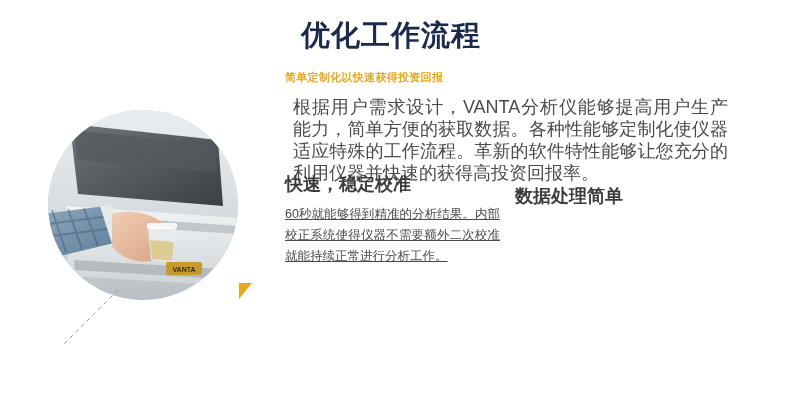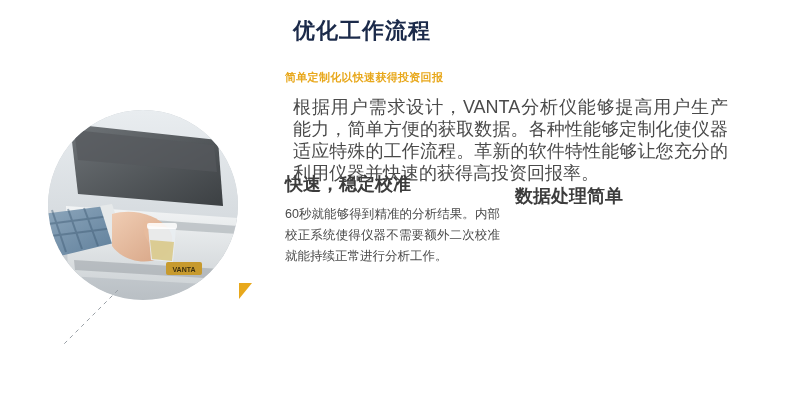--- a/index.html
+++ b/index.html
@@ -66,23 +66,23 @@
   
   .content {
     position: absolute;
     left: 285px;
     top: 0;
     width: 470px;
   }
 
   .main-title {
     position: absolute;
-    left: 8px;
+    left: 16px;
     top: 16px;
-    font-size: 22px;
+    font-size: 29px;
     font-weight: bold;
     color: #1b2a4a;
     letter-spacing: 1px;
     white-space: nowrap;
   }
 
   .subtitle {
     position: absolute;
     left: 0;
     top: 70px;
@@ -127,20 +127,21 @@
     font-size: 18px;
     font-weight: bold;
     color: #3c3c3c;
     margin-bottom: 8px;
   }
   .blk-body {
     font-size: 12.5px;
     line-height: 21px;
     color: #4a4a4a;
     text-align: justify;
+    text-decoration: underline;
   }
 
   .block-spacer { height: 22px; }
 </style>
 </head>
 <body>
 
 <div class="page">
 
   <div class="photo-wrap">

